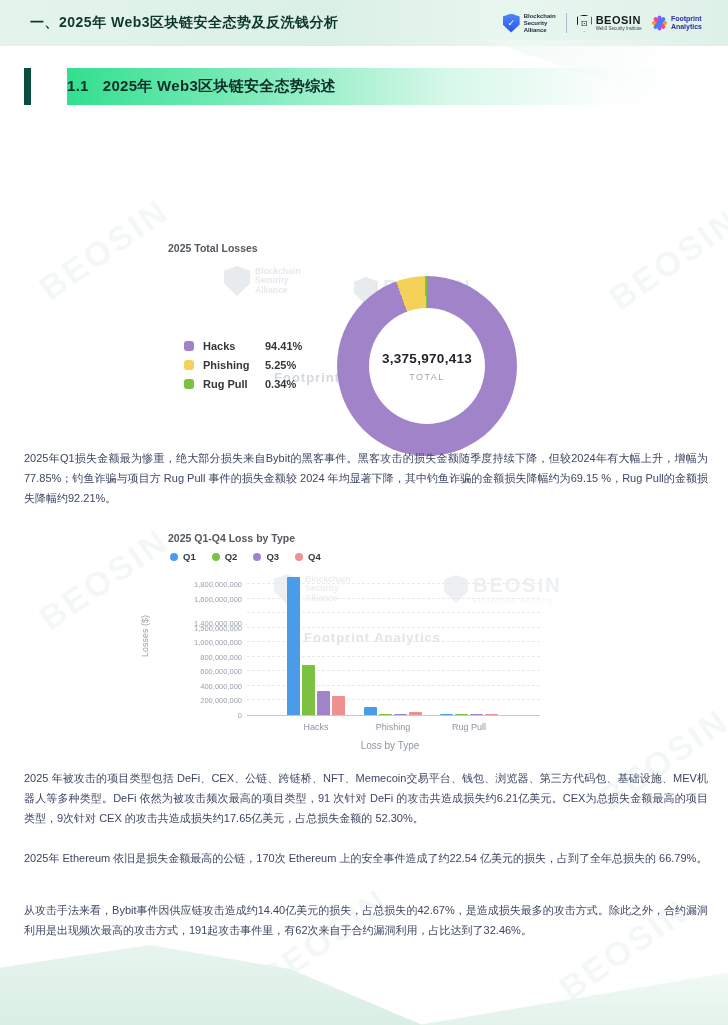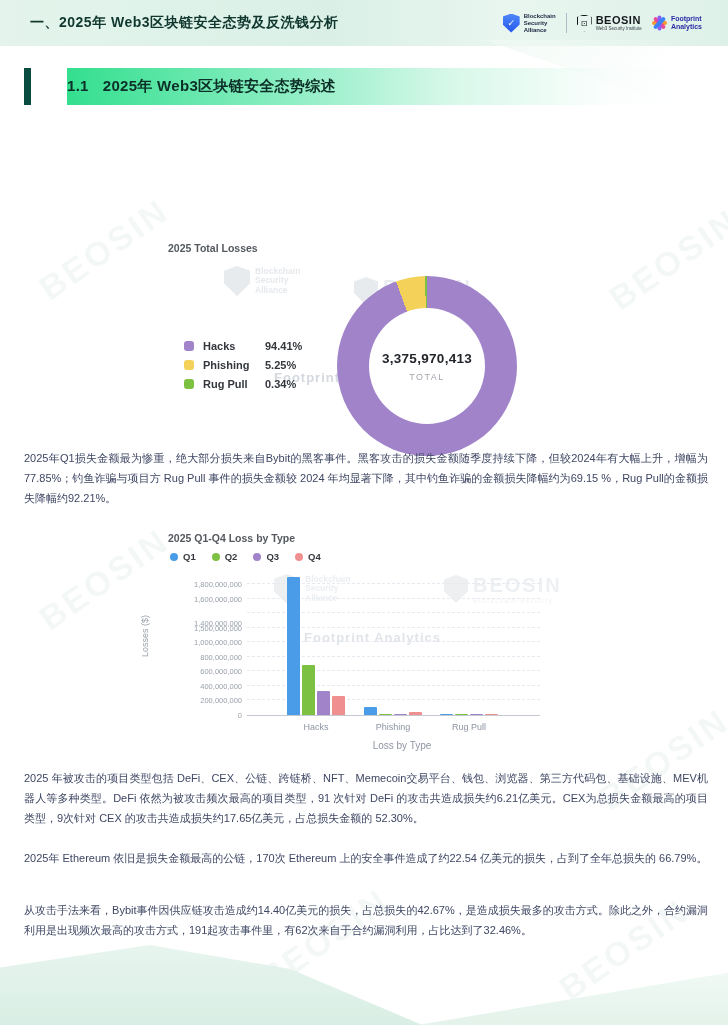--- a/index.html
+++ b/index.html
@@ -73,21 +73,21 @@
   .bl-item { display:flex; align-items:center; gap:5px; font-size:9.5px; font-weight:bold; color:#35393e; }
   .bl-dot { width:8px; height:8px; border-radius:50%; }
   .bar-plot { position:absolute; border-bottom:1px solid #c3c8d1; }
   .gridline { position:absolute; left:0; width:100%; border-top:1px dashed #e6e9ef; }
   .bar-group { position:absolute; bottom:0; display:flex; align-items:flex-end; gap:2px; }
   .bar { width:13px; border-radius:1px 1px 0 0; }
   .yticks { position:absolute; }
   .ytick { position:absolute; right:0; font-size:7.5px; color:#9aa0ab; white-space:nowrap; }
   .ylab { position:absolute; font-size:9px; color:#9aa0ab; transform:rotate(-90deg); transform-origin:left top; white-space:nowrap; }
   .bar-xlabel { position:absolute; transform:translateX(-50%); font-size:9px; color:#8e94a3; }
-  .bar-xtitle { position:absolute; transform:translateX(-50%); font-size:10px; color:#8e94a3;margin-left:12px; }
+  .bar-xtitle { position:absolute; transform:translateX(-50%); font-size:10px; color:#8e94a3; }
 
   
   .deco-bottom { position:absolute; bottom:0; left:0; width:100%; height:80px; z-index:1; }
   .poly-left { position:absolute; bottom:0; left:0; width:440px; height:80px;
     background:linear-gradient(180deg,#e7f5ee,#d9eee4); clip-path:polygon(0 28%,34% 0,66% 30%,96% 100%,0 100%); }
   .poly-right { position:absolute; bottom:0; right:0; width:310px; height:58px;
     background:linear-gradient(180deg,#f2faf6,#e3f2ea); clip-path:polygon(0 100%,100% 10%,100% 100%); }
   .page-num { position:absolute; top:985px; right:32px; font-size:10.5px; color:#4c6f66; z-index:4;margin-top:48px; }
 
   

